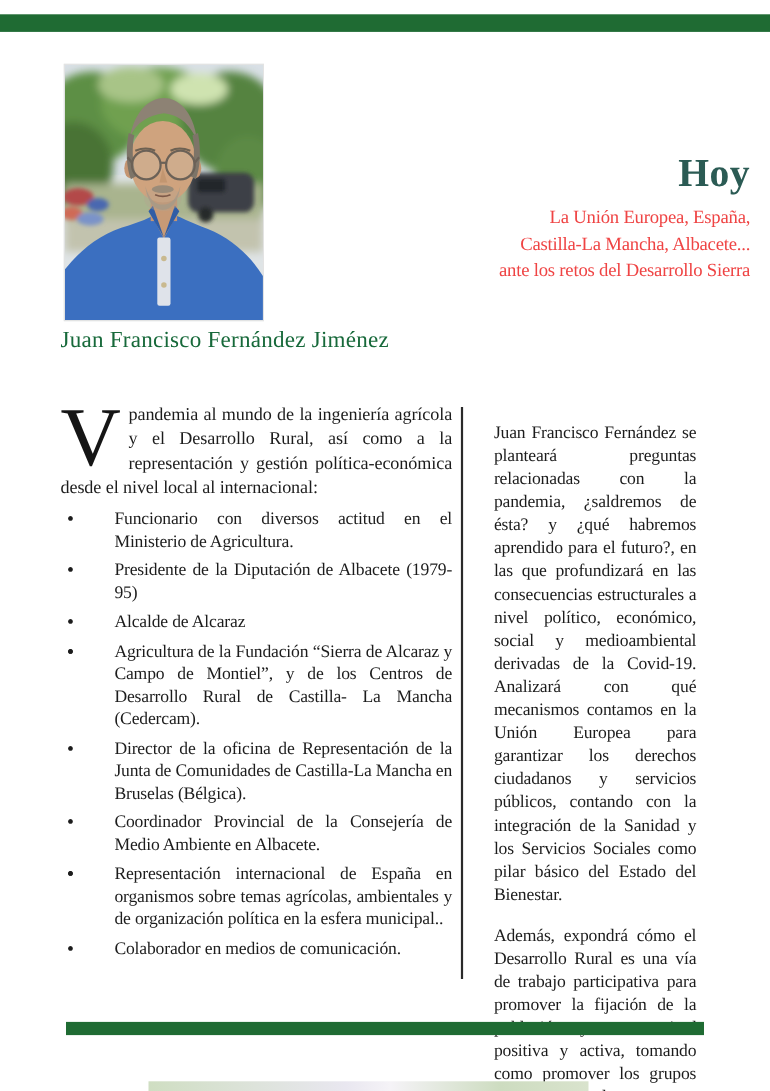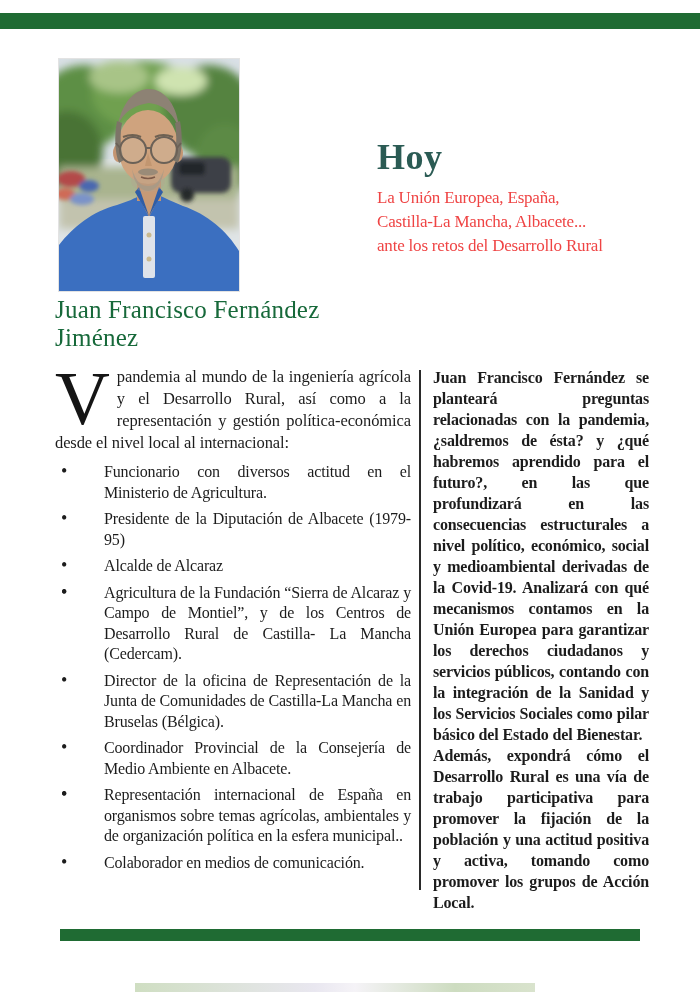--- a/index.html
+++ b/index.html
@@ -15,38 +15,38 @@
   .top-bar{position:absolute;left:0;top:13px;width:700px;height:16px;background:#1f6b33;}
   .bottom-bar{position:absolute;left:60px;top:929px;width:580px;height:12px;background:#1f6b33;}
   .bottom-gradient{position:absolute;left:135px;top:983px;width:400px;height:9px;
     background:linear-gradient(90deg,#cfdec2,#e9e7f0 45%,#f5f3f7 55%,#cddcC0 80%,#d9e3cd);}
   
   .photo-frame{position:absolute;left:58px;top:58px;width:182px;height:234px;
     border:1px solid #e3e3e3;box-sizing:border-box;background:#dfe4e6;}
   .photo-frame svg{display:block;width:100%;height:100%;}
   
   .caption{position:absolute;left:55px;top:296px;width:340px;
-    font-size:25px;color:#17693a;letter-spacing:.2px;}
+    font-size:21px;color:#17693a;letter-spacing:.2px;}
   
-  .title-block{position:absolute;left:377px;top:136px;width:284px;text-align:left;}
+  .title-block{position:absolute;left:398px;top:136px;width:284px;text-align:right;}
   .title-line{font-weight:bold;color:#2b5b54;font-size:36px;line-height:42px;letter-spacing:.5px;}
   .subtitle{margin-top:8px;color:#ef4444;font-size:17px;line-height:24px;letter-spacing:-0.2px;}
   .subtitle div{white-space:nowrap;}
   
   .intro{position:absolute;left:55px;top:366px;width:356px;
     font-size:16.5px;line-height:22px;text-align:justify;letter-spacing:-0.1px;}
   .dropcap{float:left;font-size:76px;line-height:60px;padding:2px 7px 0 0;color:#151515;}
   .positions{position:absolute;left:55px;top:462px;width:356px;margin:0;padding:0;list-style:none;}
   .positions li{position:relative;padding-left:49px;margin:0 0 6px 0;
     font-size:16px;line-height:20.5px;text-align:justify;letter-spacing:-0.15px;}
   .blt{position:absolute;left:6px;top:-1px;font-size:18px;}
   .divider{position:absolute;left:419px;top:370px;width:1.5px;height:520px;background:#2a2a2a;}
   .right-col{position:absolute;left:433px;top:367px;width:216px;
     font-size:16px;line-height:21px;text-align:justify;letter-spacing:-0.15px;}
-  .right-col p{margin:0;font-weight:bold;}
+  .right-col p{margin:16px;}
 </style>
 </head>
 <body>
 
 <div class="page">
 
   <div class="top-bar"></div>
 
   <div class="photo-frame">
     <svg viewBox="0 0 180 232" preserveAspectRatio="none">
@@ -111,21 +111,21 @@
     </svg>
   </div>
 
   <div class="caption">Juan Francisco Fernández Jiménez</div>
 
   <div class="title-block">
     <div class="title-line">Hoy</div>
     <div class="subtitle">
       <div>La Unión Europea, España,</div>
       <div>Castilla-La Mancha, Albacete...</div>
-      <div>ante los retos del Desarrollo Rural</div>
+      <div>ante los retos del Desarrollo Sierra</div>
     </div>
   </div>
 
   <div class="intro"><span class="dropcap">V</span><span>pandemia al mundo de la ingeniería agrícola y el Desarrollo Rural, así como a la representación y gestión política-económica desde el nivel local al internacional:</span></div>
 
   <ul class="positions">
     <li><span class="blt">•</span><span>Funcionario con diversos actitud en el Ministerio de Agricultura.</span></li>
     <li><span class="blt">•</span><span>Presidente de la Diputación de Albacete (1979-95)</span></li>
     <li><span class="blt">•</span><span>Alcalde de Alcaraz</span></li>
     <li><span class="blt">•</span></li>

